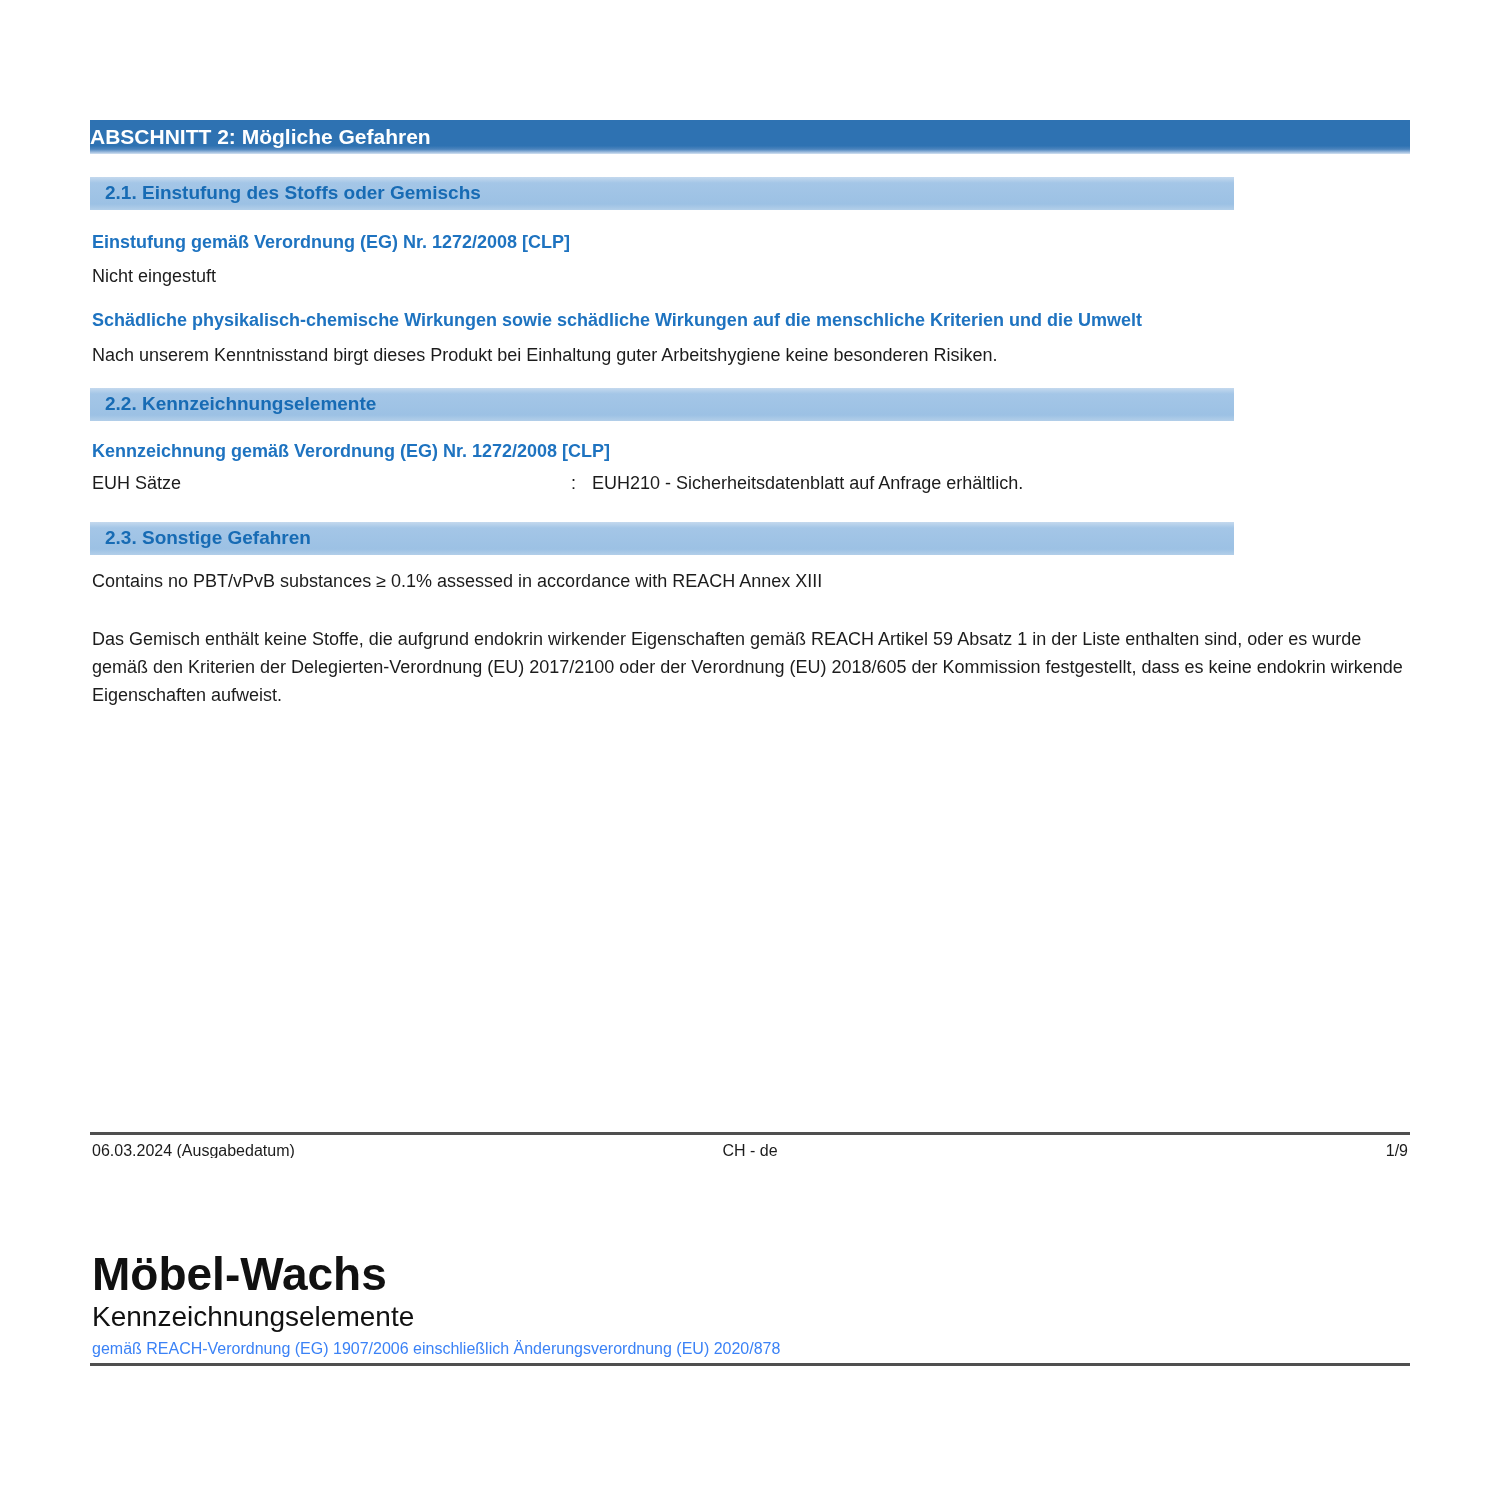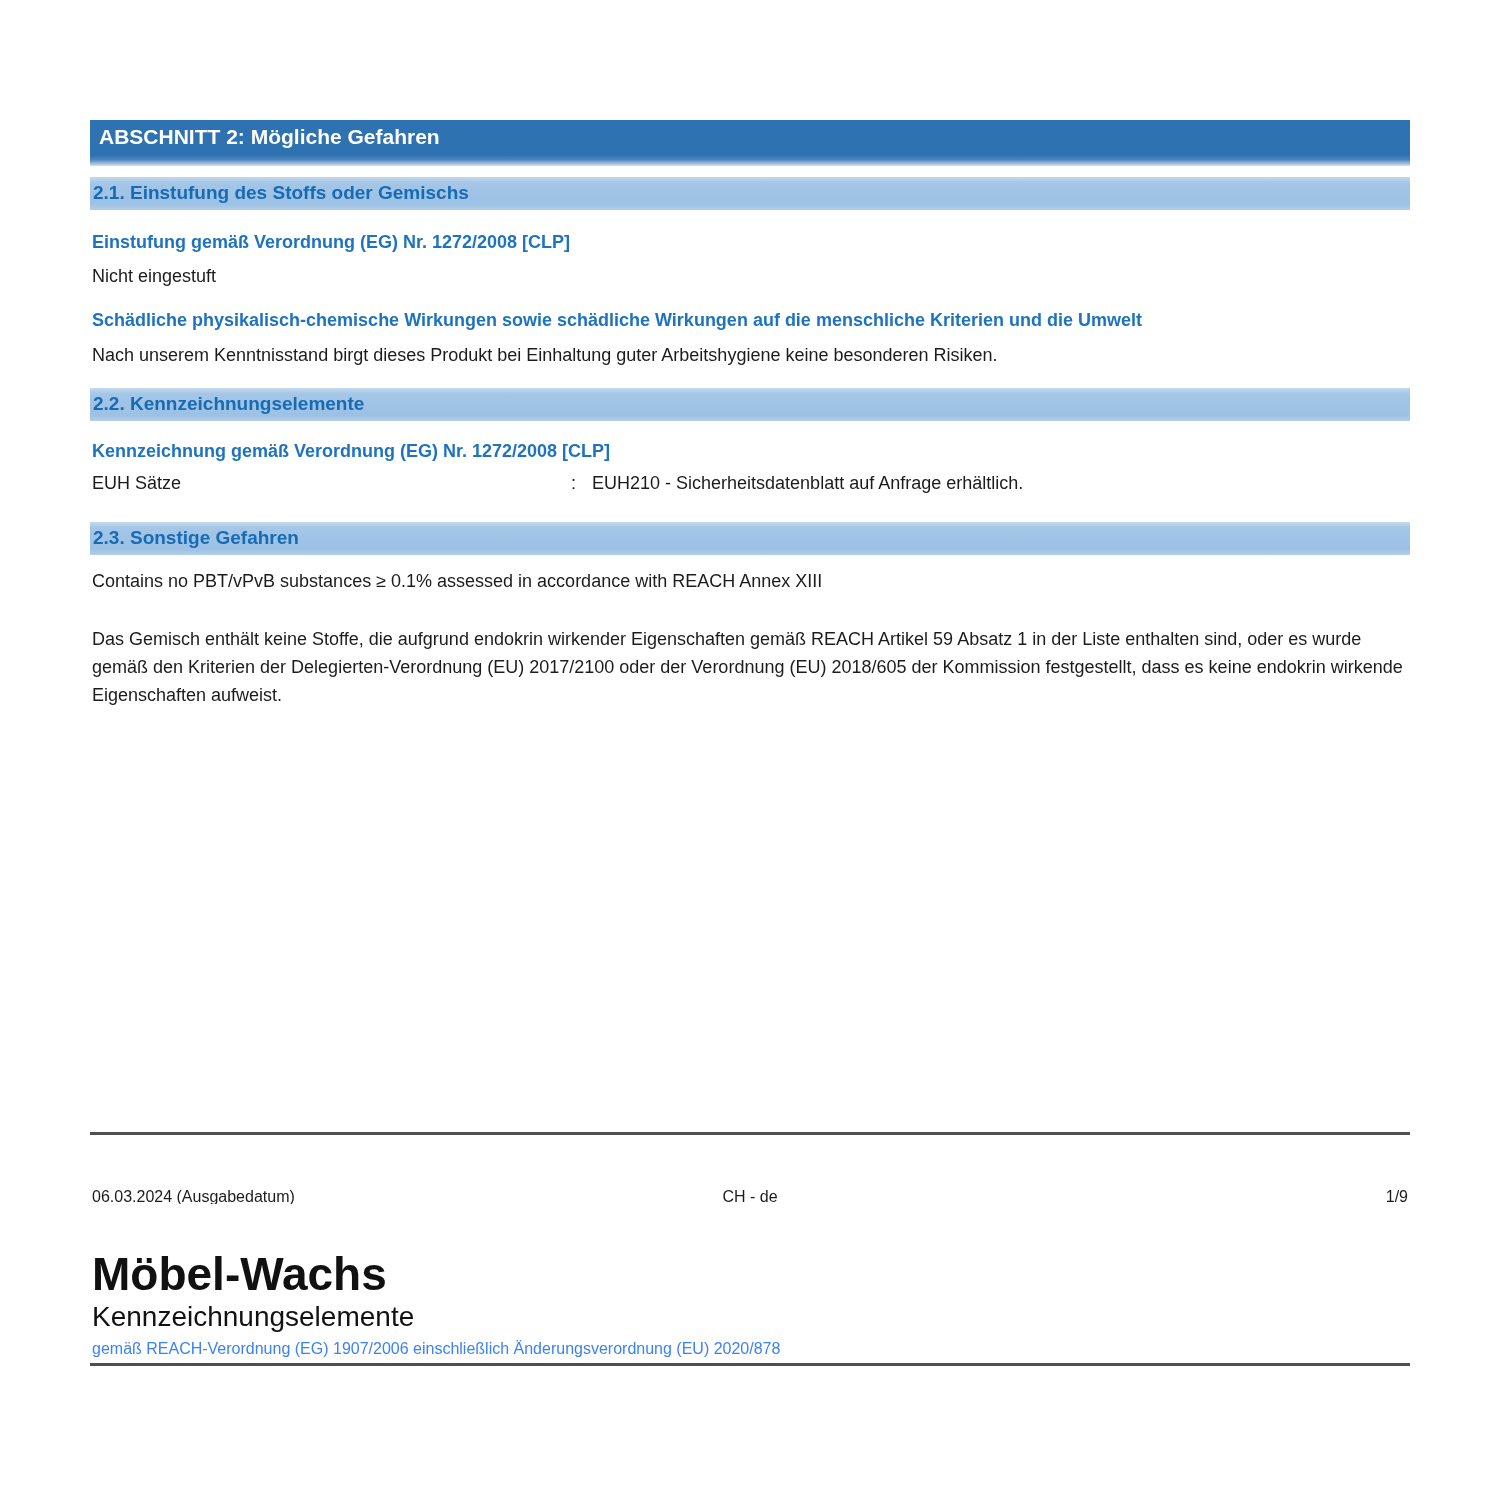--- a/index.html
+++ b/index.html
@@ -12,35 +12,34 @@
     height: 1500px;
     position: relative;
     font-family: "Liberation Sans", sans-serif;
     color: #1c1c1c;
     overflow: hidden;
   }
   .abs { position: absolute; }
 
   
   .bar-dark {
-    left: 90px; top: 120px; width: 1320px; height: 46px;
+    left: 90px; top: 120px; width: 1320px; height: 34px;
     background: linear-gradient(to bottom, #2e72b2 0%, #2e72b2 76%, #4c84bd 86%, #8fb2d8 93%, #d4e2f1 100%);
     color: #ffffff;
     font-size: 21px; font-weight: 700;
     line-height: 33px;
-    padding-left: 9px;
     box-sizing: border-box;
   }
   .bar-light {
-    left: 90px; width: 1320px; height: 33px;
+    left: 90px; width: 1144px; height: 33px;
     background: linear-gradient(to bottom, #c4d9ee 0%, #a4c6e7 18%, #9cc1e4 82%, #b3cfe9 100%);
     color: #176bb4;
     font-size: 19px; font-weight: 700;
     line-height: 32px;
-    padding-left: 3px;
+    padding-left: 15px;
     box-sizing: border-box;
   }
 
   .h-blue {
     left: 92px; width: 1316px;
     color: #1e73c0;
     font-size: 18px; font-weight: 700;
   }
   .body-text {
     left: 92px; width: 1316px;
@@ -54,21 +53,21 @@
   .euh-value { left: 592px; font-size: 18px; width: 820px; }
 
   .rule {
     left: 90px; width: 1320px; height: 3px;
     background: #4f4f4f;
   }
 
   .footer-row {
     left: 90px; top: 1142px; width: 1320px; height: 16px;
     overflow: hidden;
-    font-size: 16px; color: #1c1c1c; margin-top: 46px;
+    font-size: 16px; color: #1c1c1c;
   }
   .footer-left   { position: absolute; left: 2px;  top: 0; }
   .footer-center { position: absolute; left: 0; width: 100%; text-align: center; top: 0; }
   .footer-right  { position: absolute; right: 2px; top: 0; }
 
   .p2-title {
     left: 92px; top: 1247px;
     font-size: 46px; font-weight: 700;
     color: #111111;
     letter-spacing: 0px;

